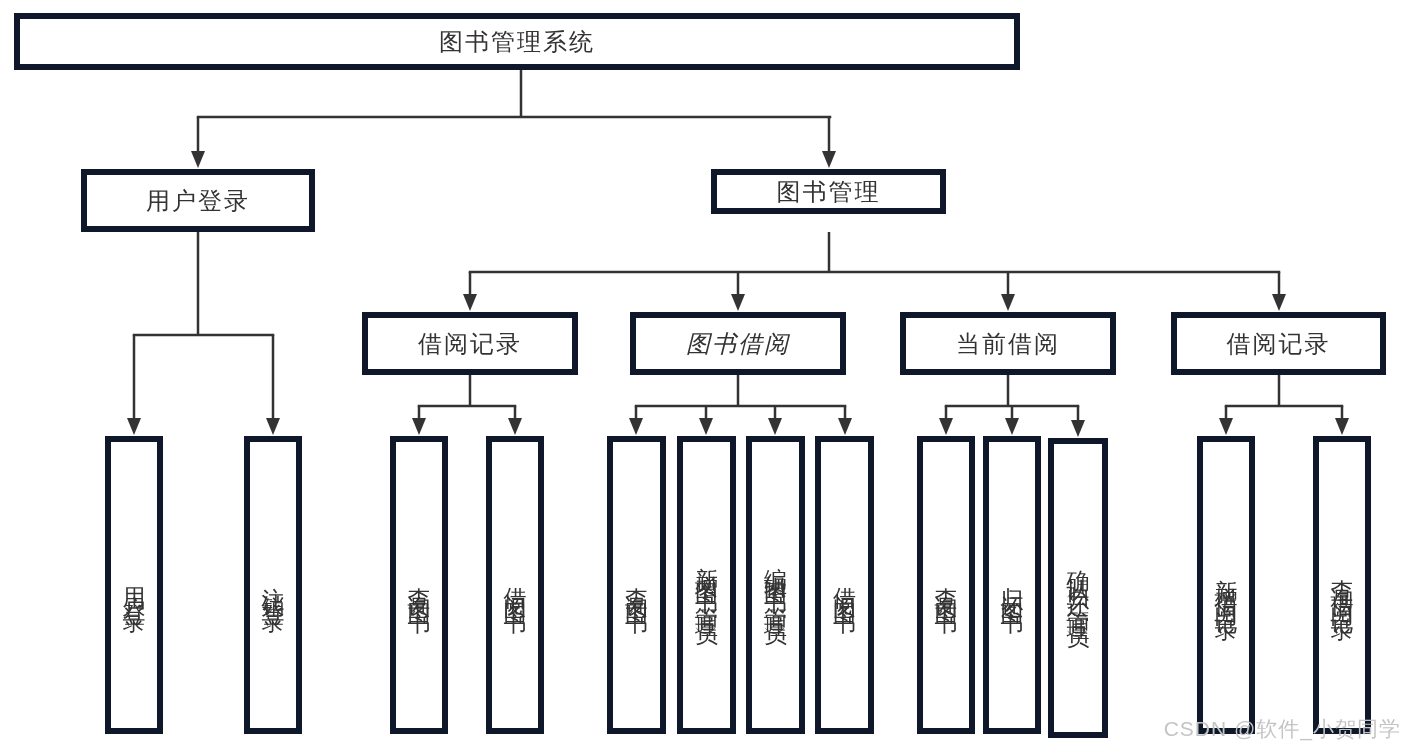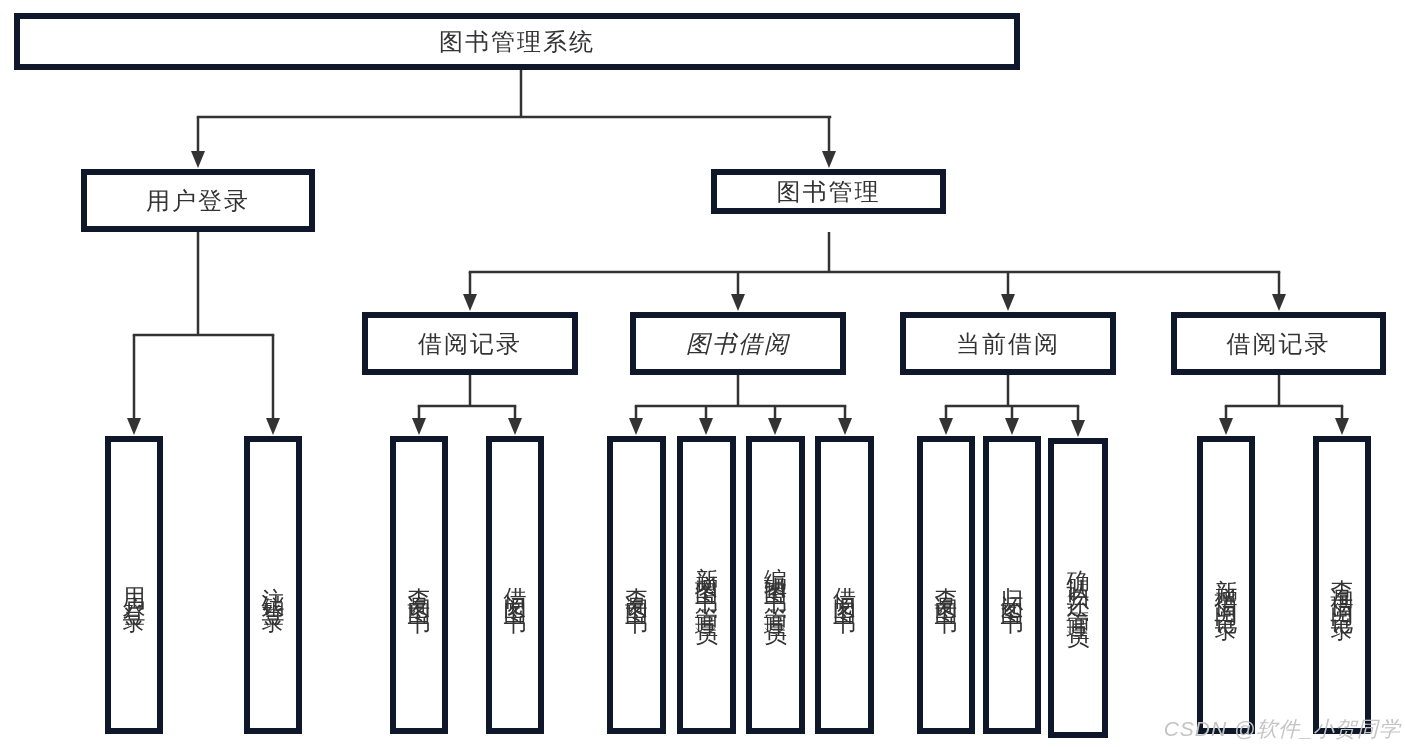--- a/index.html
+++ b/index.html
@@ -41,21 +41,20 @@
   }
   #watermark {
     position: absolute;
     right: 4px;
     bottom: 4px;
     font-size: 21px;
     color: #c4c4c4;
     letter-spacing: 1px;
     z-index: 3;
     white-space: nowrap;
-    font-style: italic;
   }
 </style>
 </head>
 <body>
 
 <div id="canvas">
 
   <svg id="connectors" width="1405" height="747">
       <line x1="521" y1="70" x2="521" y2="118" stroke="#333333" stroke-width="2.5"></line>
       <line x1="198" y1="232" x2="198" y2="336" stroke="#333333" stroke-width="2.5"></line>

